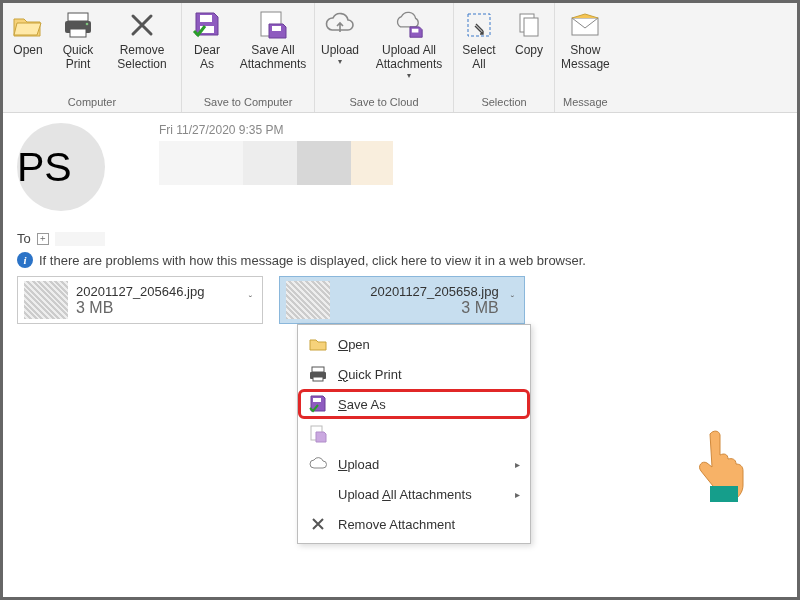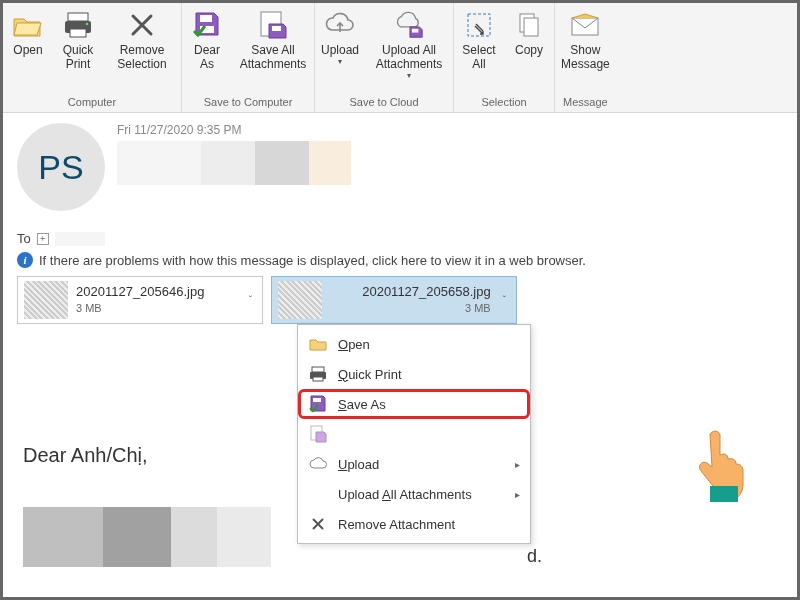--- a/index.html
+++ b/index.html
@@ -10,36 +10,36 @@
   .ribbon-group-buttons { display: flex; flex: 1; }
   .ribbon-group-label { font-size: 11px; color: #666; padding: 2px 0 4px 0; text-align: center; }
   .rb-btn { display: flex; flex-direction: column; align-items: center; justify-content: flex-start; padding: 4px 6px 2px 6px; gap: 2px; min-width: 50px; cursor: pointer; }
   .rb-btn .ico { width: 32px; height: 32px; display: flex; align-items: center; justify-content: center; }
   .rb-btn .lbl { font-size: 12px; text-align: center; line-height: 14px; white-space: pre; }
   .dd-arrow { font-size: 8px; color: #555; margin-top: -2px; }
   svg { display: block; }
   
   .msg-area { padding: 10px 14px; }
   .msg-header { display: flex; align-items: flex-start; gap: 12px; }
-  .avatar { width: 88px; height: 88px; border-radius: 50%; background: #e4e4e4; display: flex; align-items: center; justify-content: center; font-size: 34px; color: #0c4a6e; }
-  .hdr-right { flex: 1; }
+  .avatar { width: 88px; height: 88px; border-radius: 50%; background: #e4e4e4; display: flex; align-items: center; font-size: 41px; color: #000000; }
+  .hdr-right { flex: 1; margin-left: 42px; }
   .timestamp { font-size: 12px; color: #888; margin-bottom: 4px; }
   .sender-blocks { display: flex; }
   .sblock { height: 44px; }
   .to-row { margin-top: 20px; display: flex; align-items: center; gap: 6px; font-size: 13px; color: #444; }
   .plus-box { width: 12px; height: 12px; border: 1px solid #999; display: inline-flex; align-items: center; justify-content: center; font-size: 9px; color: #666; }
   .info-bar { display: flex; align-items: center; gap: 6px; margin-top: 6px; font-size: 13px; color: #444; }
   .info-ico { width: 16px; height: 16px; border-radius: 50%; background: #2b73c7; color: #fff; font-weight: bold; font-size: 11px; display: flex; align-items: center; justify-content: center; font-style: italic; font-family: Georgia, serif; }
   
-  .attachments { display: flex; gap: 8px; margin-top: 8px; position: relative; }
+  .attachments { display: flex; gap: 16px; margin-top: 8px; position: relative; }
   .att-card { width: 246px; height: 48px; border: 1px solid #c9c9c9; background: #fff; display: flex; align-items: center; padding: 4px 6px; gap: 8px; cursor: pointer; }
   .att-card.sel { background: #c7deef; border-color: #8ab7db; text-align: right; }
   .att-thumb { width: 44px; height: 38px; background: repeating-linear-gradient(45deg,#ccc,#ccc 2px,#eee 2px,#eee 4px); background-color: #ddd; }
   .att-text { flex: 1; font-size: 13px; line-height: 16px; }
-  .att-size { color: #666; font-size: 11px; }
+  .att-size { color: #666; font-size: 16px; }
   .att-chev { color: #555; font-size: 10px; padding: 0 4px; }
   
   .ctx-menu { position: absolute; left: 280px; top: 48px; width: 234px; background: #fff; border: 1px solid #bdbdbd; box-shadow: 2px 2px 6px rgba(0,0,0,.15); padding: 4px 0; z-index: 10; }
   .ctx-item { display: flex; align-items: center; height: 30px; padding: 0 10px; gap: 10px; font-size: 13px; color: #333; cursor: pointer; position: relative; }
   .ctx-item.disabled { color: #9a9a9a; }
   .ctx-item .ci-ico { width: 20px; height: 20px; display: flex; align-items: center; justify-content: center; }
   .ctx-item .ci-sub { position: absolute; right: 10px; color: #666; font-size: 10px; }
   .ctx-item .ul { text-decoration: underline; }
   .ctx-highlight { outline: 3px solid #e12727; outline-offset: -3px; border-radius: 6px; }
   
@@ -299,24 +299,13 @@
 
       <div class="hand">
         <svg width="60" height="74" viewBox="0 0 60 74">
           <path d="M20 4 c3 -4 9 -4 10 1 l0 20 c4 -2 8 -1 8 4 c4 -1 8 0 8 5 c4 0 7 2 7 7 l0 14 c0 6 -3 10 -6 13 l-24 0 l0 -12 l-12 -15 c-4 -5 1 -11 6 -8 l5 4 Z" fill="#f7b267" stroke="#d0893c" stroke-width="1"></path>
           <rect x="20" y="56" width="28" height="16" fill="#159e8b"></rect>
         </svg>
       </div>
     </div>
   </div>
 
-  <div class="msg-body">
-    <div class="body-text">Dear Anh/Chị,</div>
-    <div class="body-blocks">
-      <div class="bblock" style="width:80px;background:#bfbfbf"></div>
-      <div class="bblock" style="width:68px;background:#a1a1a1"></div>
-      <div class="bblock" style="width:46px;background:#dcdcdc"></div>
-      <div class="bblock" style="width:54px;background:#eaeaea"></div>
-      <div style="width:250px"></div>
-      <span class="tail-text">d.</span>
-    </div>
-  </div>
 </div>
 
 </body></html>

